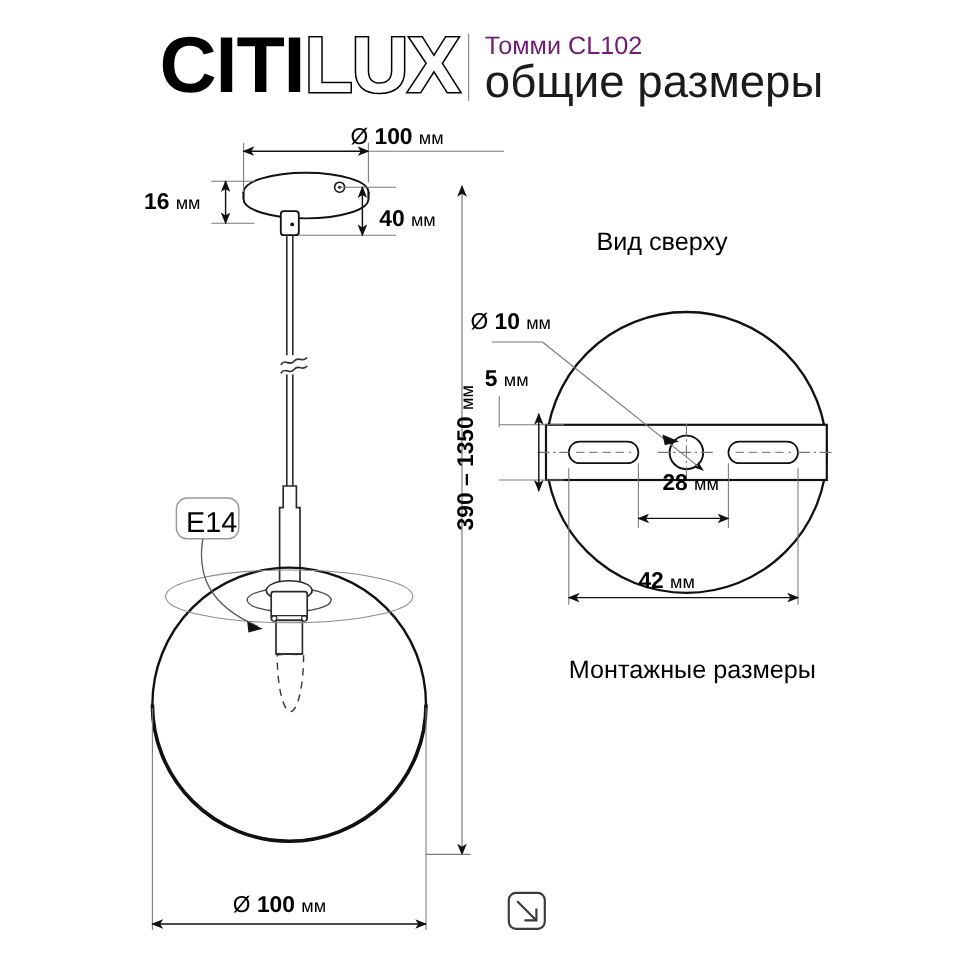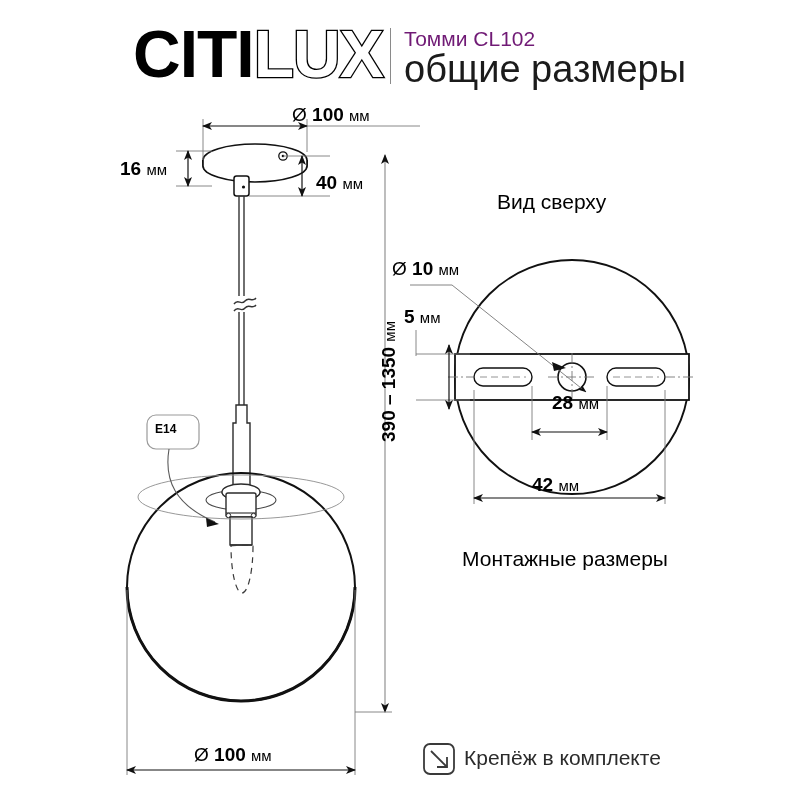--- a/index.html
+++ b/index.html
@@ -46,21 +46,21 @@
   .dim{font-weight:bold;font-size:19px;}
   .dim .u{font-weight:normal;font-size:15px;}
   .dim .oe{font-weight:normal;font-size:19px;}
   .plain{font-size:21px;font-weight:400;text-align:center;}
   .vert{
     transform-origin:0 0;
     transform:rotate(-90deg);
   }
   .e14{
     position:absolute;
-    font-size:12px;font-weight:bold;
+    font-size:24px;font-weight:normal;
     color:#000;
   }
   .kit-label{position:absolute;font-size:21px;color:#2b2b2b;white-space:nowrap;}
 </style>
 </head>
 <body>
 
 <div class="page">
 
   <div class="header">
@@ -259,17 +259,16 @@
   <div class="lbl dim" style="left:552px;top:392px;text-align:center;">
     <span>28</span>
     <span class="u">мм</span>
   </div>
 
   <div class="lbl dim" style="left:532px;top:474px;">
     <span>42</span>
     <span class="u">мм</span>
   </div>
 
-  <div class="lbl plain" style="left:462px;top:547px;">Монтажные размеры</div>
-
-  <div class="kit-label" style="left:464px;top:746px;">Крепёж в комплекте</div>
+  <div class="lbl plain" style="left:474px;top:547px;">Монтажные размеры</div>
+
 
 </div>
 
 </body></html>

